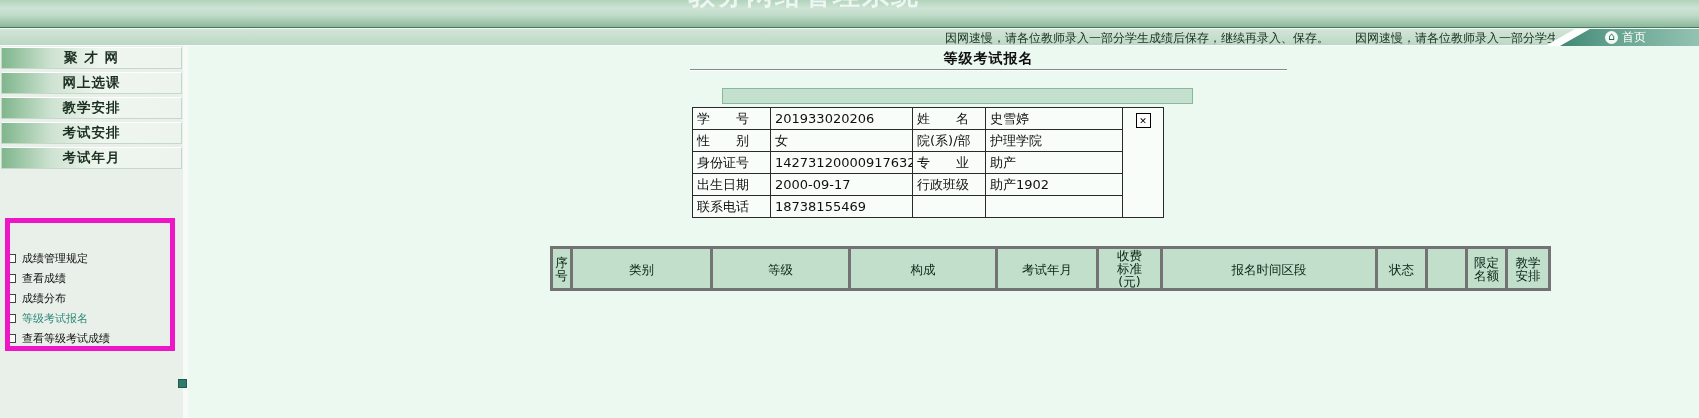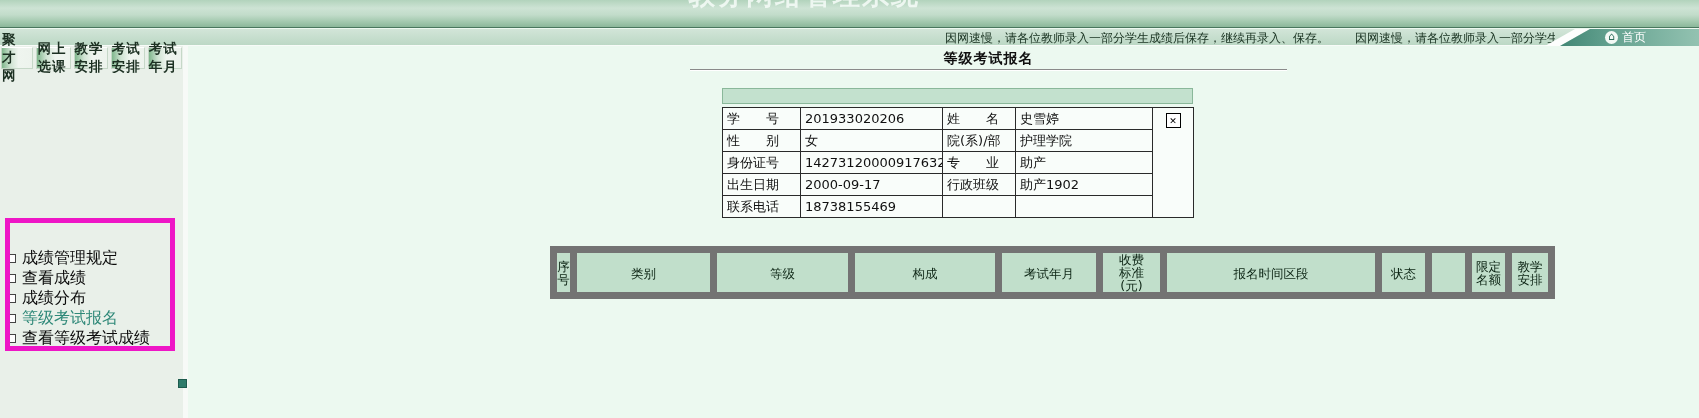--- a/index.html
+++ b/index.html
@@ -29,57 +29,57 @@
   .home-main { position:absolute; inset:0; color:#fff; font-size:12px;
                background:linear-gradient(90deg,#377f6d 0%,#66a391 45%,#93c2b1 100%);
                clip-path:polygon(45px 0, 154px 0, 154px 17px, 15px 17px);
                display:flex; align-items:center; gap:4px; padding-left:60px; }
   .home-circle { width:13px; height:13px; border-radius:50%; background:#f3f9f5; color:#2d6e5b;
                  font-size:11px; line-height:12px; text-align:center; flex:none; }
 
   
   .sidebar-bg { position:absolute; left:0; top:46px; width:183px; height:372px; background:#e9f0e9; }
   .divider { position:absolute; left:183px; top:46px; width:5px; height:372px; background:#f7faf7; }
-  .menu { position:absolute; left:1px; top:47px; width:181px; display:flex; flex-direction:row; gap:3px; }
+  .menu { position:absolute; left:1px; top:47px; width:181px; display:flex; flex-direction:column; gap:3px; }
   .menu-item { height:22px; cursor:pointer;
                background:linear-gradient(90deg,#7fb68c 0%,#cfe3d2 28%,#eff5ef 55%,#edf3ed 100%);
                border:1px solid #c6d8c8; border-top-color:#ffffff;
                display:flex; align-items:center; justify-content:center;
                font-size:13.5px; font-weight:bold; color:#1c3022; letter-spacing:1px; }
   .submenu { position:absolute; left:2px; top:248px; width:180px; }
   .submenu-item { height:20px; display:flex; align-items:center; gap:6px; padding-left:5px;
-                  font-size:16px; color:#0c0c0c; cursor:pointer; white-space:nowrap; }
+                  font-size:11px; color:#0c0c0c; cursor:pointer; white-space:nowrap; }
   .sub-box { width:9px; height:9px; border:1px solid #444; background:#fdfdfd; flex:none; }
   .submenu-item.active { color:#2e8878; }
   .hl-box { position:absolute; left:5px; top:218px; width:170px; height:133px;
             border:5px solid #ee16c6; z-index:5; pointer-events:none; }
   .frame-handle { position:absolute; left:178px; top:379px; width:9px; height:9px;
                   background:#2e7c6b; border:1px solid #1d5b4d; cursor:pointer; }
 
   
   .page-title { position:absolute; left:690px; top:50px; width:597px; text-align:center;
                 font-size:14px; font-weight:bold; color:#0f0f0f; letter-spacing:1px; }
   .title-rule { position:absolute; left:690px; top:69px; width:597px; height:2px;
                 background:#8a8a8a; border-bottom:1px solid #ffffff; }
   .green-band { position:absolute; left:722px; top:88px; width:471px; height:16px;
                 background:#c3e1ce; border:1px solid #8ab89a; }
 
-  .info-table { position:absolute; left:722px; top:107px; width:471px;
+  .info-table { position:absolute; left:692px; top:107px; width:471px;
                 border-collapse:collapse; table-layout:fixed;
                 font-size:13px; color:#101010; background:#f9fdfa; }
   .info-table td { border:1px solid #2a2a2a; height:22px; padding:0 4px;
                    overflow:hidden; white-space:nowrap; }
   .ic0 { width:78px; } .ic1 { width:142px; } .ic2 { width:73px; } .ic3 { width:137px; } .ic4 { width:41px; }
   .photo { vertical-align:top; text-align:center; padding-top:4px !important; }
   .broken { display:inline-block; width:15px; height:15px; border:1px solid #000; background:#fff;
             font-size:9px; line-height:14px; text-align:center; color:#000; font-weight:bold; }
 
   .exam-table { position:absolute; left:550px; top:246px; border-collapse:collapse; table-layout:fixed;
                 font-size:12.5px; color:#0c2414; }
-  .exam-table th { border:7px solid #737373; background:#c1dfcb; height:38px; padding:0;
+  .exam-table th { border:3px solid #737373; background:#c1dfcb; height:38px; padding:0;
                    font-weight:normal; text-align:center; vertical-align:middle;
                    line-height:13px; overflow:hidden; }
   .ec0{width:20px;} .ec1{width:140px;} .ec2{width:138px;} .ec3{width:147px;} .ec4{width:101px;}
   .ec5{width:64px;} .ec6{width:215px;} .ec7{width:50px;} .ec8{width:40px;} .ec9{width:40px;} .ec10{width:43px;}
   .wb { display:inline-block; word-break:break-all; vertical-align:middle; }
   .w2 { width:27px; }
 </style>
 </head>
 <body>
 

